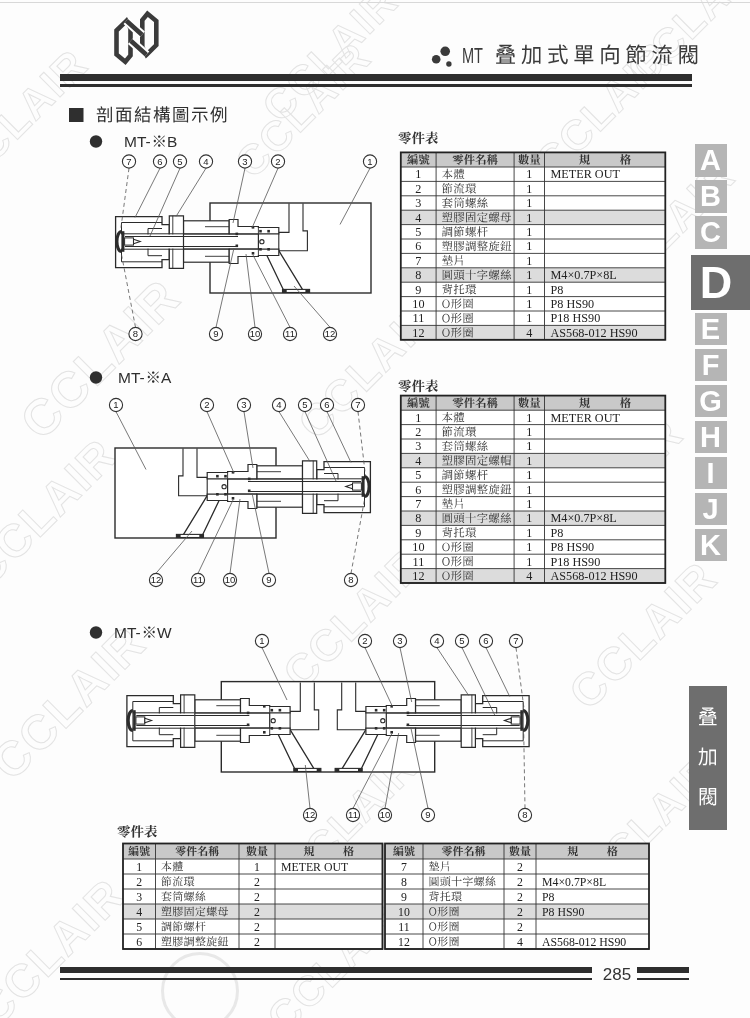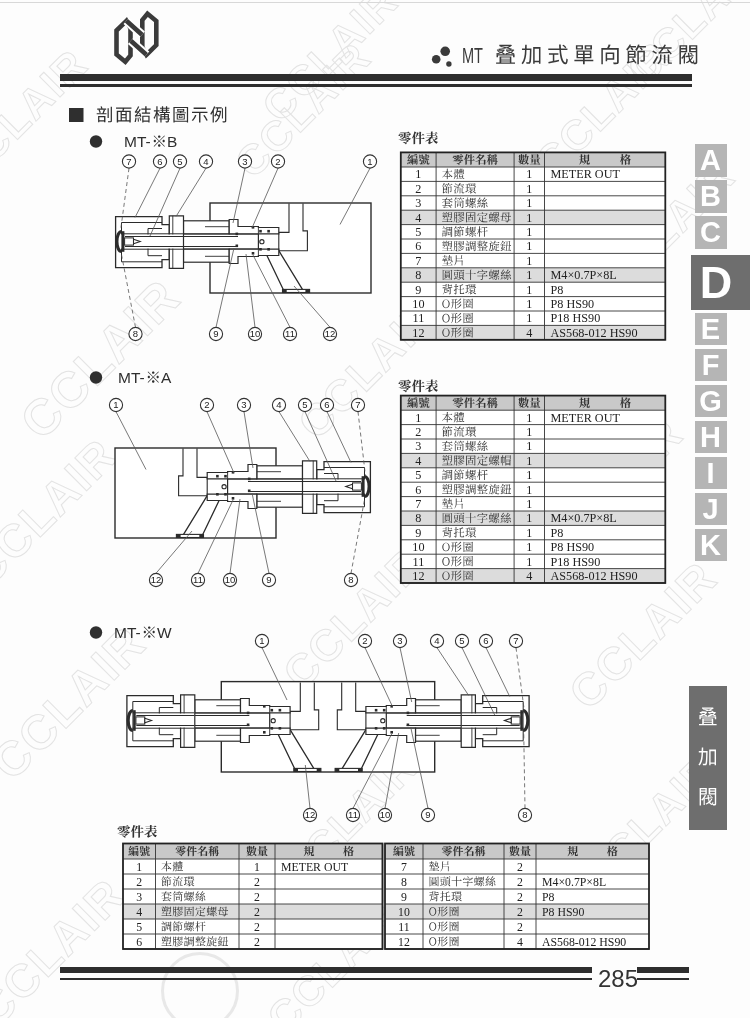--- a/index.html
+++ b/index.html
@@ -645,21 +645,21 @@
 <div style="position:absolute;left:694.5px;top:528.5px;width:32px;height:32.5px;background:#b5b5b5;color:#fff;font-weight:bold;font-size:29px;text-align:center;line-height:33px;font-family:'Liberation Sans';">K</div>
 <div style="position:absolute;left:691px;top:255px;width:59px;height:55px;background:#6e6e6e;color:#fff;font-weight:bold;font-size:45px;text-align:center;line-height:56px;text-indent:-9px;font-family:'Liberation Sans';">D</div>
 <div style="position:absolute;left:689px;top:686px;width:37.5px;height:144px;background:#6e6e6e;"></div>
 <svg width="37.5" height="144" viewBox="0 0 37.5 144" style="position:absolute;left:689px;top:686px">
     <use href="#gn53e0" transform="translate(8.8 38.0) scale(0.2000)" fill="#fff"></use>
     <use href="#gn52a0" transform="translate(8.8 78.0) scale(0.2000)" fill="#fff"></use>
     <use href="#gn95a5" transform="translate(8.8 118.0) scale(0.2000)" fill="#fff"></use>
   </svg>
 <div style="position:absolute;left:60px;top:966.5px;width:532px;height:6px;background:#2e2e2e;"></div>
 <div style="position:absolute;left:60px;top:977.5px;width:532px;height:2px;background:#2e2e2e;"></div>
-<div style="position:absolute;left:598px;top:965px;width:38px;text-align:center;font-size:24px;color:#333;font-family:'Liberation Sans';">285</div>
+<div style="position:absolute;left:598px;top:965px;width:38px;text-align:center;font-size:17px;color:#333;font-family:'Liberation Sans';">285</div>
 <div style="position:absolute;left:637px;top:966.5px;width:52px;height:6px;background:#2e2e2e;"></div>
 <div style="position:absolute;left:637px;top:977.5px;width:52px;height:2px;background:#2e2e2e;"></div>
 <svg width="0" height="0" style="position:absolute">
     <defs>
       <path id="gn53e0" d="M25 -72C32 -71 39 -70 45 -68C36 -66 27 -65 17 -64C18 -63 20 -61 20 -60C32 -61 44 -63 55 -66C63 -64 70 -62 75 -60L80 -64C75 -65 69 -67 63 -69C70 -72 76 -75 80 -79L76 -82L75 -82H21V-76H68C64 -74 60 -72 55 -71C46 -73 37 -74 28 -76ZM8 -38V-24H15V-33H85V-24H92V-38H87L92 -42C88 -43 84 -45 79 -47C84 -50 88 -53 91 -58L87 -60L86 -60H52V-55H81C79 -53 76 -51 73 -49C68 -51 62 -53 57 -54L53 -50C58 -49 62 -48 66 -47C61 -45 55 -43 49 -43C51 -42 52 -40 53 -38C60 -40 67 -41 73 -44C78 -42 83 -40 87 -38H10C17 -39 24 -41 30 -44C35 -42 39 -40 42 -38L47 -42C44 -43 40 -45 36 -47C40 -50 44 -54 47 -58L43 -60L42 -60H10V-55H38C35 -53 33 -51 30 -50C25 -51 20 -53 16 -54L12 -50C16 -49 20 -48 23 -47C18 -45 12 -43 6 -42C7 -41 9 -39 9 -38ZM30 -14H70V-9H30ZM30 -18V-23H70V-18ZM30 -5H70V0H30ZM22 -28V0H6V6H94V0H77V-28Z"></path>
       <path id="gn52a0" d="M57 -72V6H64V-1H84V6H91V-72ZM64 -8V-64H84V-8ZM20 -83 19 -65H5V-58H19C18 -32 15 -10 3 3C5 4 7 6 9 8C22 -7 26 -31 26 -58H42C41 -19 40 -6 38 -3C37 -1 36 -1 34 -1C33 -1 28 -1 24 -1C25 1 26 4 26 6C30 6 35 6 38 6C41 6 43 5 44 2C48 -2 48 -17 49 -61C49 -62 49 -65 49 -65H27L27 -83Z"></path>
       <path id="gn5f0f" d="M71 -79C76 -76 82 -70 85 -66L90 -71C88 -75 81 -80 76 -83ZM56 -84C56 -77 57 -71 57 -65H6V-58H58C60 -21 68 8 85 8C93 8 95 3 97 -14C95 -15 92 -17 90 -19C89 -5 88 0 86 0C76 0 68 -24 65 -58H95V-65H65C65 -71 64 -77 64 -84ZM6 -2 8 5C21 2 40 -2 56 -6L56 -13L34 -8V-36H53V-43H9V-36H27V-7Z"></path>
       <path id="gn55ae" d="M20 -75H39V-66H20ZM13 -80V-61H46V-80ZM61 -75H80V-66H61ZM54 -80V-61H88V-80ZM23 -35H46V-26H23ZM54 -35H78V-26H54ZM23 -50H46V-41H23ZM54 -50H78V-41H54ZM6 -13V-6H46V8H54V-6H94V-13H54V-20H85V-56H16V-20H46V-13Z"></path>
       <path id="gn5411" d="M44 -84C42 -79 40 -72 37 -67H10V8H17V-59H83V-2C83 -0 83 0 81 0C78 0 72 1 64 0C66 2 67 6 67 8C76 8 82 8 86 7C90 5 91 3 91 -2V-67H46C48 -72 51 -77 53 -83ZM37 -39H63V-20H37ZM30 -46V-6H37V-13H70V-46Z"></path>
       <path id="gn7bc0" d="M24 -66C27 -63 31 -58 32 -56L38 -60C36 -63 33 -67 30 -70ZM67 -66C71 -63 74 -59 76 -56L81 -60C80 -63 76 -67 73 -70ZM41 -35V-28H18V-35ZM41 -41H18V-49H41ZM11 6C13 4 16 3 41 -3C43 0 45 3 46 5L52 2C49 -4 43 -13 37 -20L31 -17L37 -8L18 -4V-22H48V-55H11V-8C11 -4 9 -2 7 -1C8 1 10 4 11 6ZM56 -55V8H63V-48H84V-13C84 -11 84 -11 82 -11C80 -11 75 -11 69 -11C70 -9 71 -6 72 -4C79 -4 84 -4 87 -5C90 -6 91 -8 91 -12V-55ZM20 -84C16 -76 10 -67 4 -62C6 -60 8 -57 9 -55C13 -59 17 -64 21 -70H50V-77H24C25 -78 26 -80 27 -82ZM59 -84C56 -75 52 -66 46 -60C48 -58 51 -56 52 -54C56 -58 59 -64 62 -70H96V-77H65C65 -79 66 -81 66 -83Z"></path>

